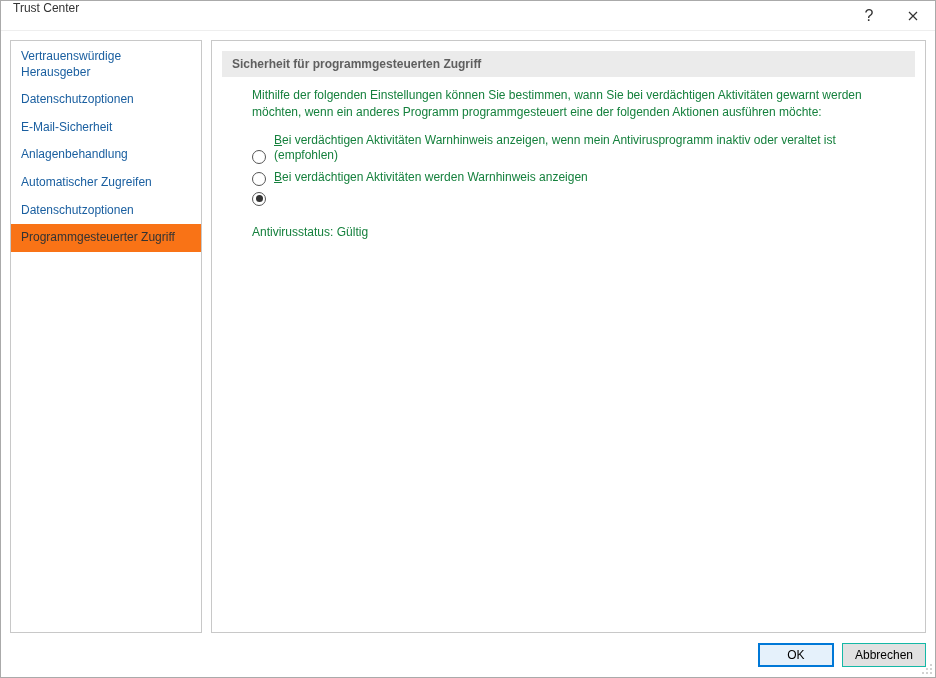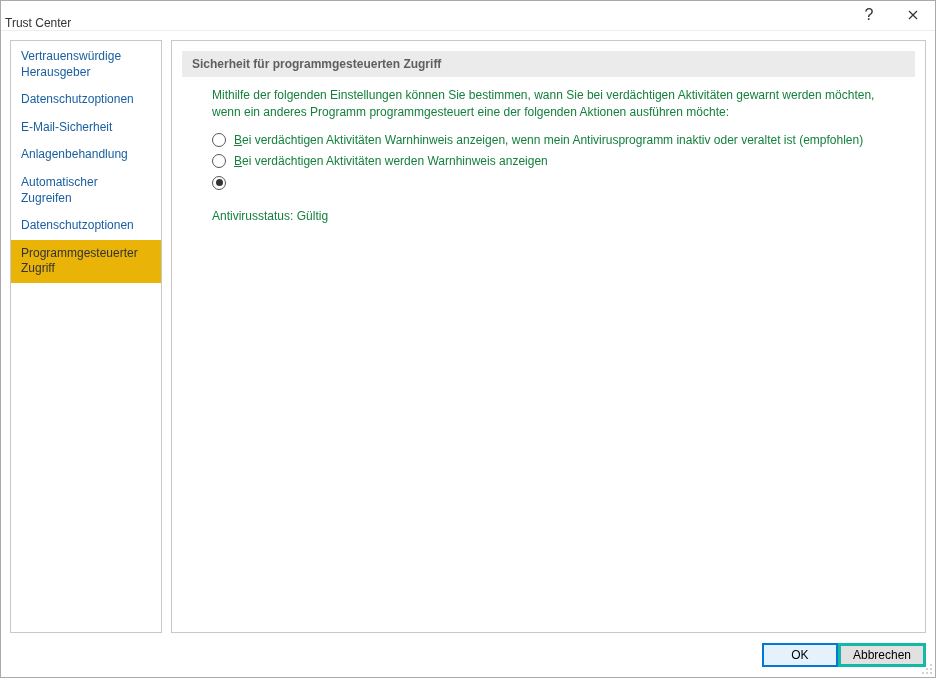--- a/index.html
+++ b/index.html
@@ -11,22 +11,22 @@
     background: #fff;
   }
   .window {
     width: 936px; height: 678px;
     border: 1px solid #aaa;
     display: flex; flex-direction: column;
     background: #fff;
   }
   .titlebar {
     height: 30px;
-    display: flex; align-items: flex-end;
-    padding: 0 0 0 4px;
+    display: flex; align-items: flex-start;
+    padding: 0 0 0 12px;
     border-bottom: 1px solid #eee;
   }
   .titlebar .title {
     flex: 1;
     font-size: 12px;
     color: #333;
   }
   .titlebar .tb-btn {
     width: 44px; height: 30px;
     display: flex; align-items: center; justify-content: center;
@@ -34,34 +34,34 @@
     color: #333;
   }
   .body {
     flex: 1;
     display: flex;
     padding: 9px 9px 0 9px;
     gap: 9px;
     min-height: 0;
   }
   .sidebar {
-    width: 152px;
+    width: 192px;
     border: 1px solid #c8c8c8;
     background: #fff;
     display: flex; flex-direction: column;
     padding-top: 2px;
   }
   .sidebar-item {
     padding: 6px 10px 6px 10px;
     color: #1a5fa0;
     cursor: pointer;
     line-height: 1.3;
   }
   .sidebar-item.selected {
-    background: #eab308;
+    background: #f97316;
     color: #333;
   }
   .content {
     flex: 1;
     border: 1px solid #c8c8c8;
     background: #fff;
     padding: 10px 10px 10px 10px;
     overflow: auto;
   }
   .section-header {
@@ -82,21 +82,21 @@
   }
   ul.bullets {
     margin: 4px 0 12px 0;
     padding-left: 40px;
   }
   ul.bullets li {
     list-style-type: disc;
     padding: 1px 0;
   }
   .radio-row {
-    display: flex; align-items: flex-start;
+    display: flex; align-items: flex-end;
     gap: 8px;
     padding: 3px 0;
   }
   .radio {
     width: 14px; height: 14px;
     border: 1px solid #555;
     border-radius: 50%;
     display: inline-flex; align-items: center; justify-content: center;
     flex-shrink: 0;
   }
@@ -109,27 +109,27 @@
   .radio-label {
     line-height: 1.3;
   }
   .radio-label .ul { text-decoration: underline; }
   .av-status {
     margin-top: 16px;
   }
   .footer {
     height: 44px;
     display: flex; align-items: center; justify-content: flex-end;
-    gap: 0;
+    gap: 8px;
     padding: 0 9px;
   }
   .btn {
     min-width: 76px;
     height: 24px;
-    border: 3px solid #14b8a6;
+    border: 1px solid #14b8a6;
     background: #e1e1e1;
     font-family: inherit;
     font-size: 12px;
     padding: 0 12px;
     cursor: pointer;
   }
   .btn.primary {
     border: 1px solid #0078d7;
     box-shadow: inset 0 0 0 1px #0078d7;
     background: #e5f1fb;

